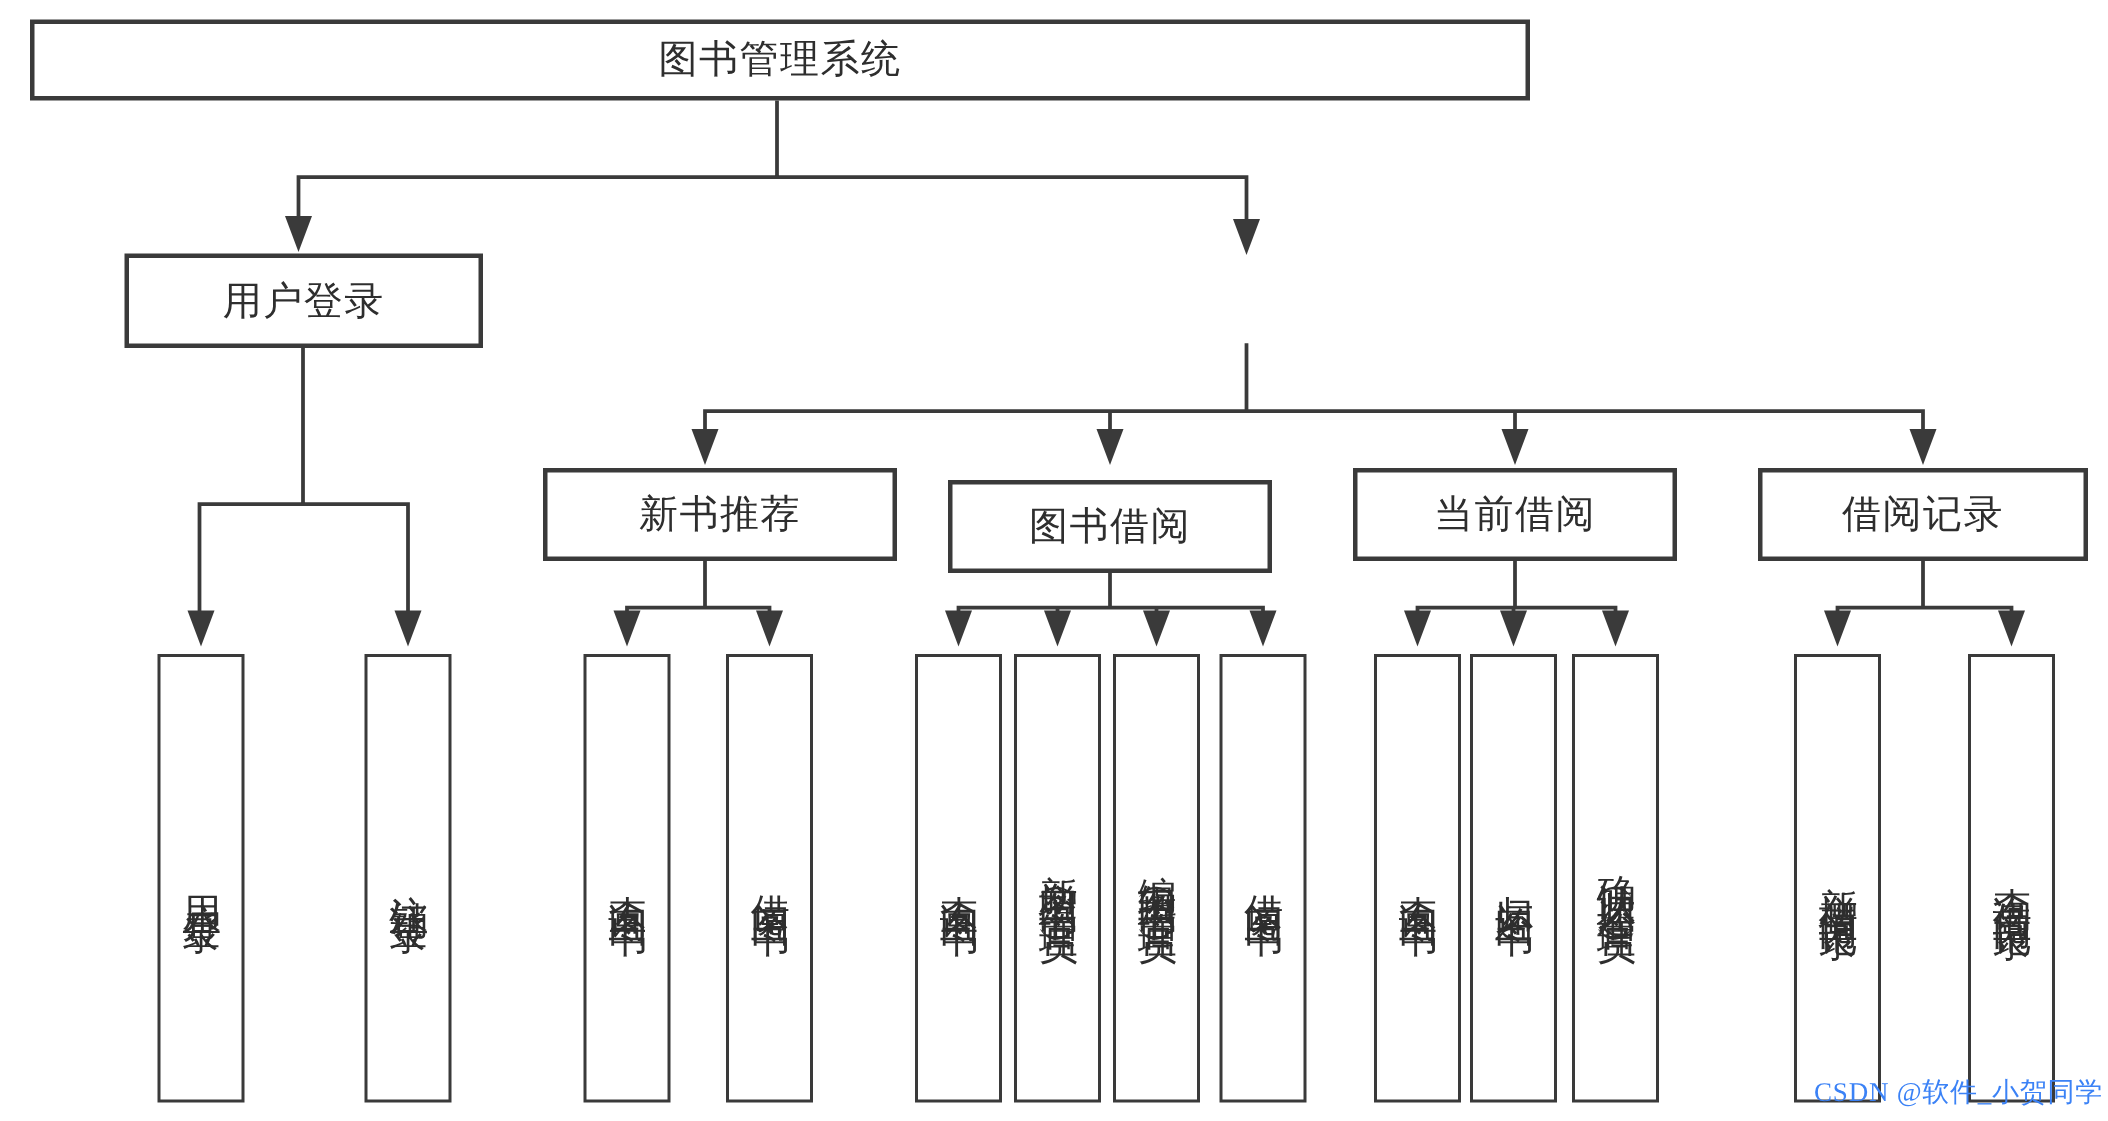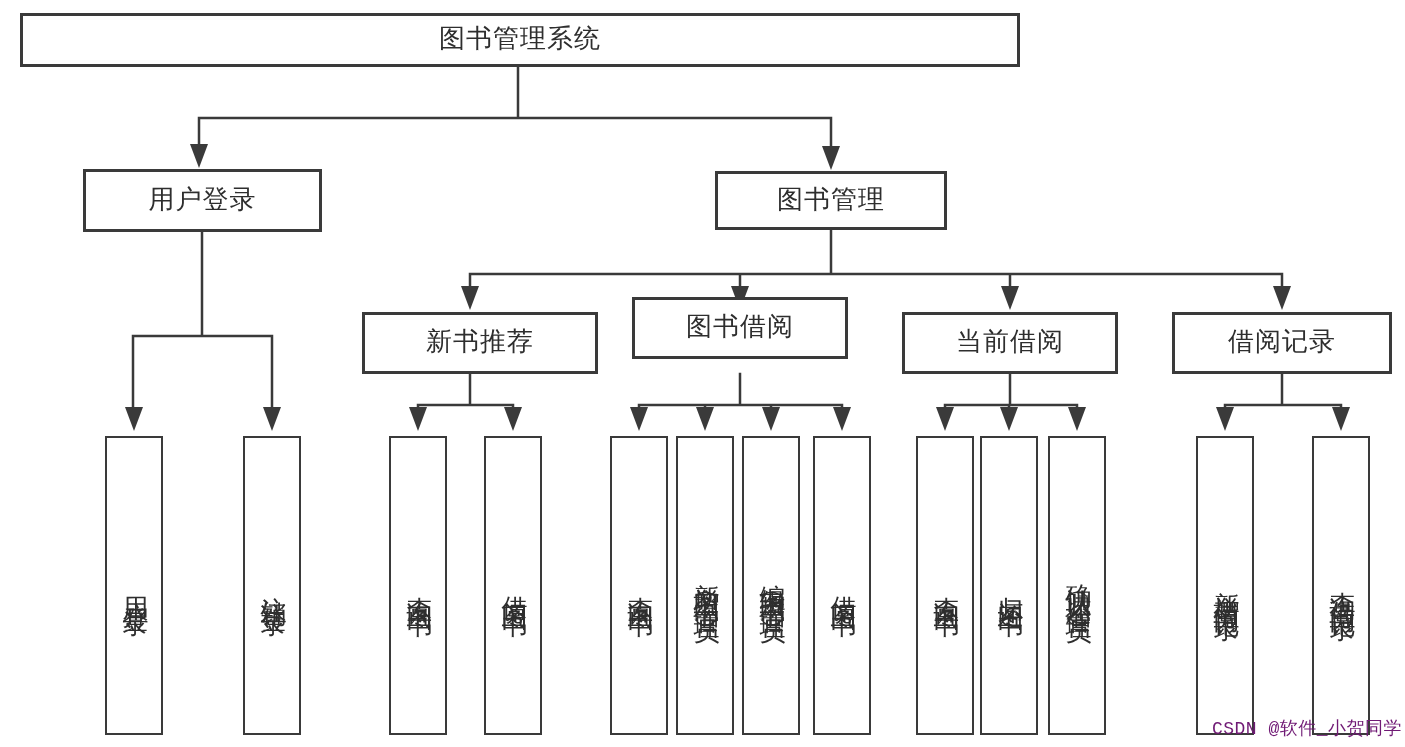--- a/index.html
+++ b/index.html
@@ -1,20 +1,20 @@
 <!DOCTYPE html>
 <html><head>
 <meta charset="utf-8">
 <style>
   html,body{margin:0;padding:0;background:#ffffff;}
   #canvas{
     position:relative;
     width:1405px;height:747px;
     background:#ffffff;
-    font-family:Liberation Mono, monospace;
+    font-family:Liberation Serif, serif;
     overflow:hidden;
   }
   #wires{position:absolute;left:0;top:0;width:1405px;height:747px;}
   .box{
     position:absolute;
     box-sizing:border-box;
     background:#ffffff;
     border:3px solid #3a3a3a;
     display:flex;
     align-items:center;
@@ -35,21 +35,21 @@
     letter-spacing:5px;
     line-height:1;
     white-space:nowrap;
   }
   #watermark{
     position:absolute;
     right:3px;
     top:716px;
     font-size:18px;
     letter-spacing:0.5px;
-    color:#701a75;
+    color:#3b82f6;
     z-index:5;
     white-space:nowrap;
   }
 </style>
 </head>
 <body>
 
 <div id="canvas">
 
   <svg id="wires" width="1405" height="747" viewBox="0 0 1405 747" fill="none" stroke="#3a3a3a" stroke-width="2.5" stroke-linecap="square">
@@ -69,28 +69,25 @@
              M1225 431 l-9 -24 h18 Z  M1341 431 l-9 -24 h18 Z"></path>
   </svg>
 
   <div class="box h" style="left:20px;top:13px;width:1000px;height:54px">
     <span class="label">图书管理系统</span>
   </div>
 
   <div class="box h" style="left:83px;top:169px;width:239px;height:63px">
     <span class="label">用户登录</span>
   </div>
-  <div class="box h" style="left:715px;top:171px;width:232px;height:59px">
-    <span class="label">图书管理</span>
-  </div>
 
   <div class="box h" style="left:362px;top:312px;width:236px;height:62px">
     <span class="label">新书推荐</span>
   </div>
-  <div class="box h" style="left:632px;top:297px;width:216px;height:62px">
+  <div class="box h" style="left:632px;top:320px;width:216px;height:62px">
     <span class="label">图书借阅</span>
   </div>
   <div class="box h" style="left:1172px;top:312px;width:220px;height:62px">
     <span class="label">借阅记录</span>
   </div>
   <div class="box h" style="left:902px;top:312px;width:216px;height:62px">
     <span class="label">当前借阅</span>
   </div>
 
   <div class="box v" style="left:105px;top:436px;width:58px;height:299px">

